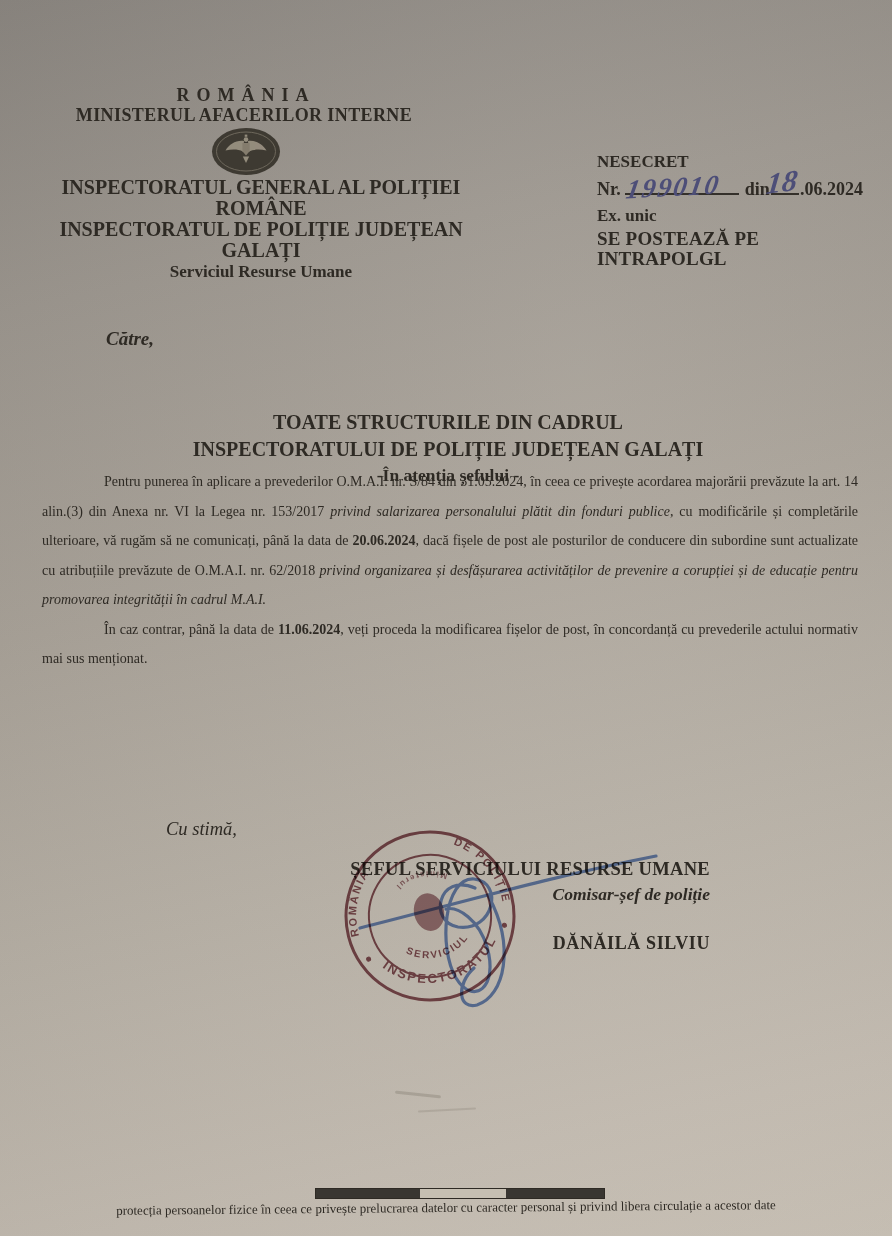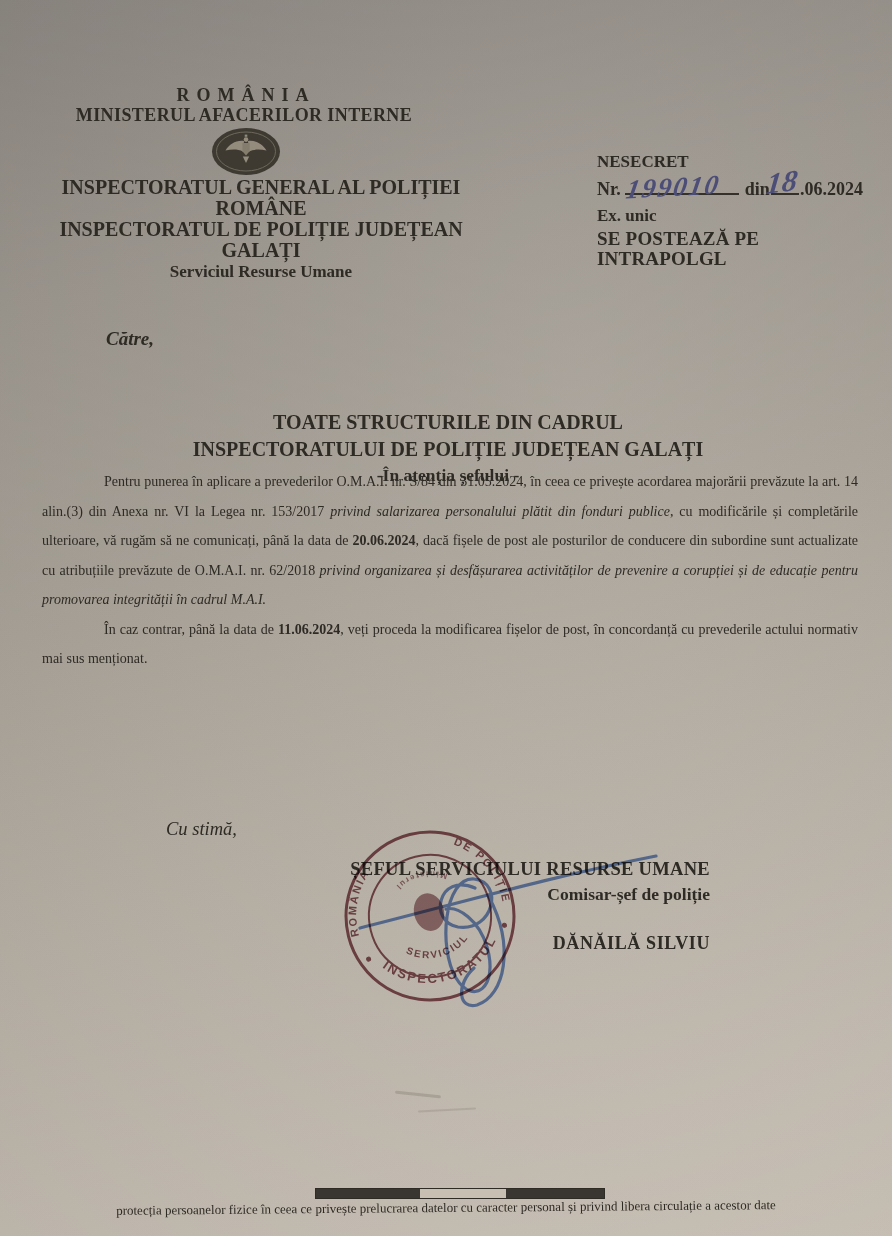--- a/index.html
+++ b/index.html
@@ -35,21 +35,21 @@
   .title-block{top:374px;left:76px;width:744px;text-align:center;font-weight:bold;margin-top:35px;}
   .t1,.t2{font-size:20px;line-height:27px;}
   .t3{font-size:17.5px;line-height:25px;}
   
   .body-text{top:467px;left:42px;width:816px;font-size:14px;line-height:29.5px;text-align:justify;}
   .body-text p{margin:0;text-indent:62px;}
   
   .regards{top:819px;left:166px;font-style:italic;font-size:18.5px;}
   .sig-block{top:859px;left:150px;width:560px;text-align:right;z-index:2;}
   .sig-title{font-weight:bold;font-size:18.5px;letter-spacing:0.3px;}
-  .sig-rank{font-weight:bold;font-size:17.5px;margin-top:4px;}
+  .sig-rank{font-weight:bold;font-style:italic;font-size:17.5px;margin-top:4px;}
   .sig-name{font-weight:bold;font-size:18px;margin-top:28px;letter-spacing:0.6px;}
   
   .stamp{left:330px;top:816px;width:200px;height:200px;mix-blend-mode:multiply;opacity:0.85;transform:rotate(-14deg);z-index:3;}
   .stamp circle{stroke:#7c3a45;}
   .st-txt{fill:#7c3a45;font-family:"Liberation Sans",sans-serif;font-weight:bold;letter-spacing:2px;}
   .autograph{left:338px;top:826px;width:342px;height:196px;mix-blend-mode:multiply;opacity:0.95;z-index:4;}
   
   .speck1{left:395px;top:1093px;width:46px;height:3px;background:rgba(85,80,70,0.22);transform:rotate(6deg);border-radius:2px;}
   .speck2{left:418px;top:1109px;width:58px;height:2px;background:rgba(85,80,70,0.16);transform:rotate(-3deg);border-radius:2px;}
   

